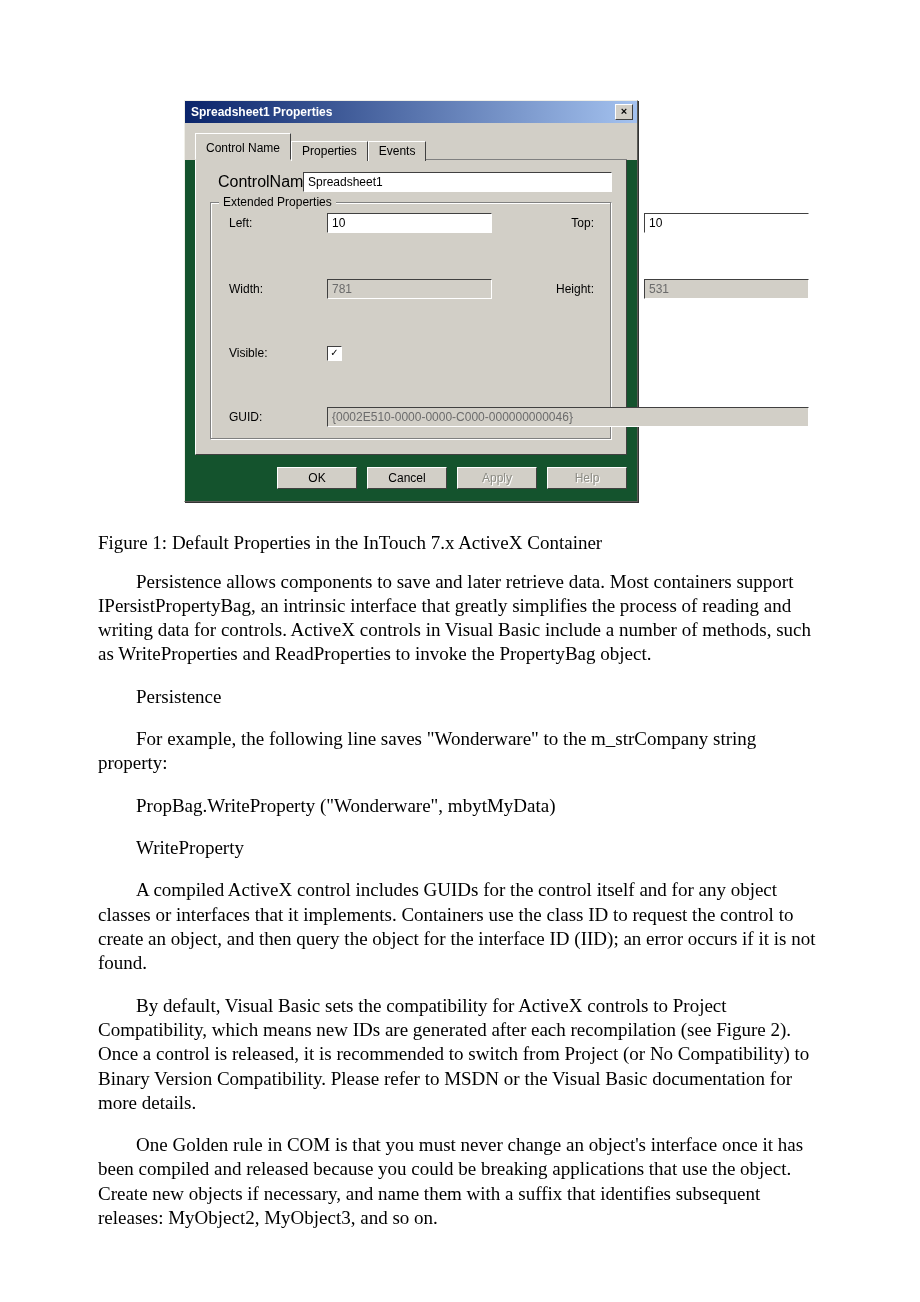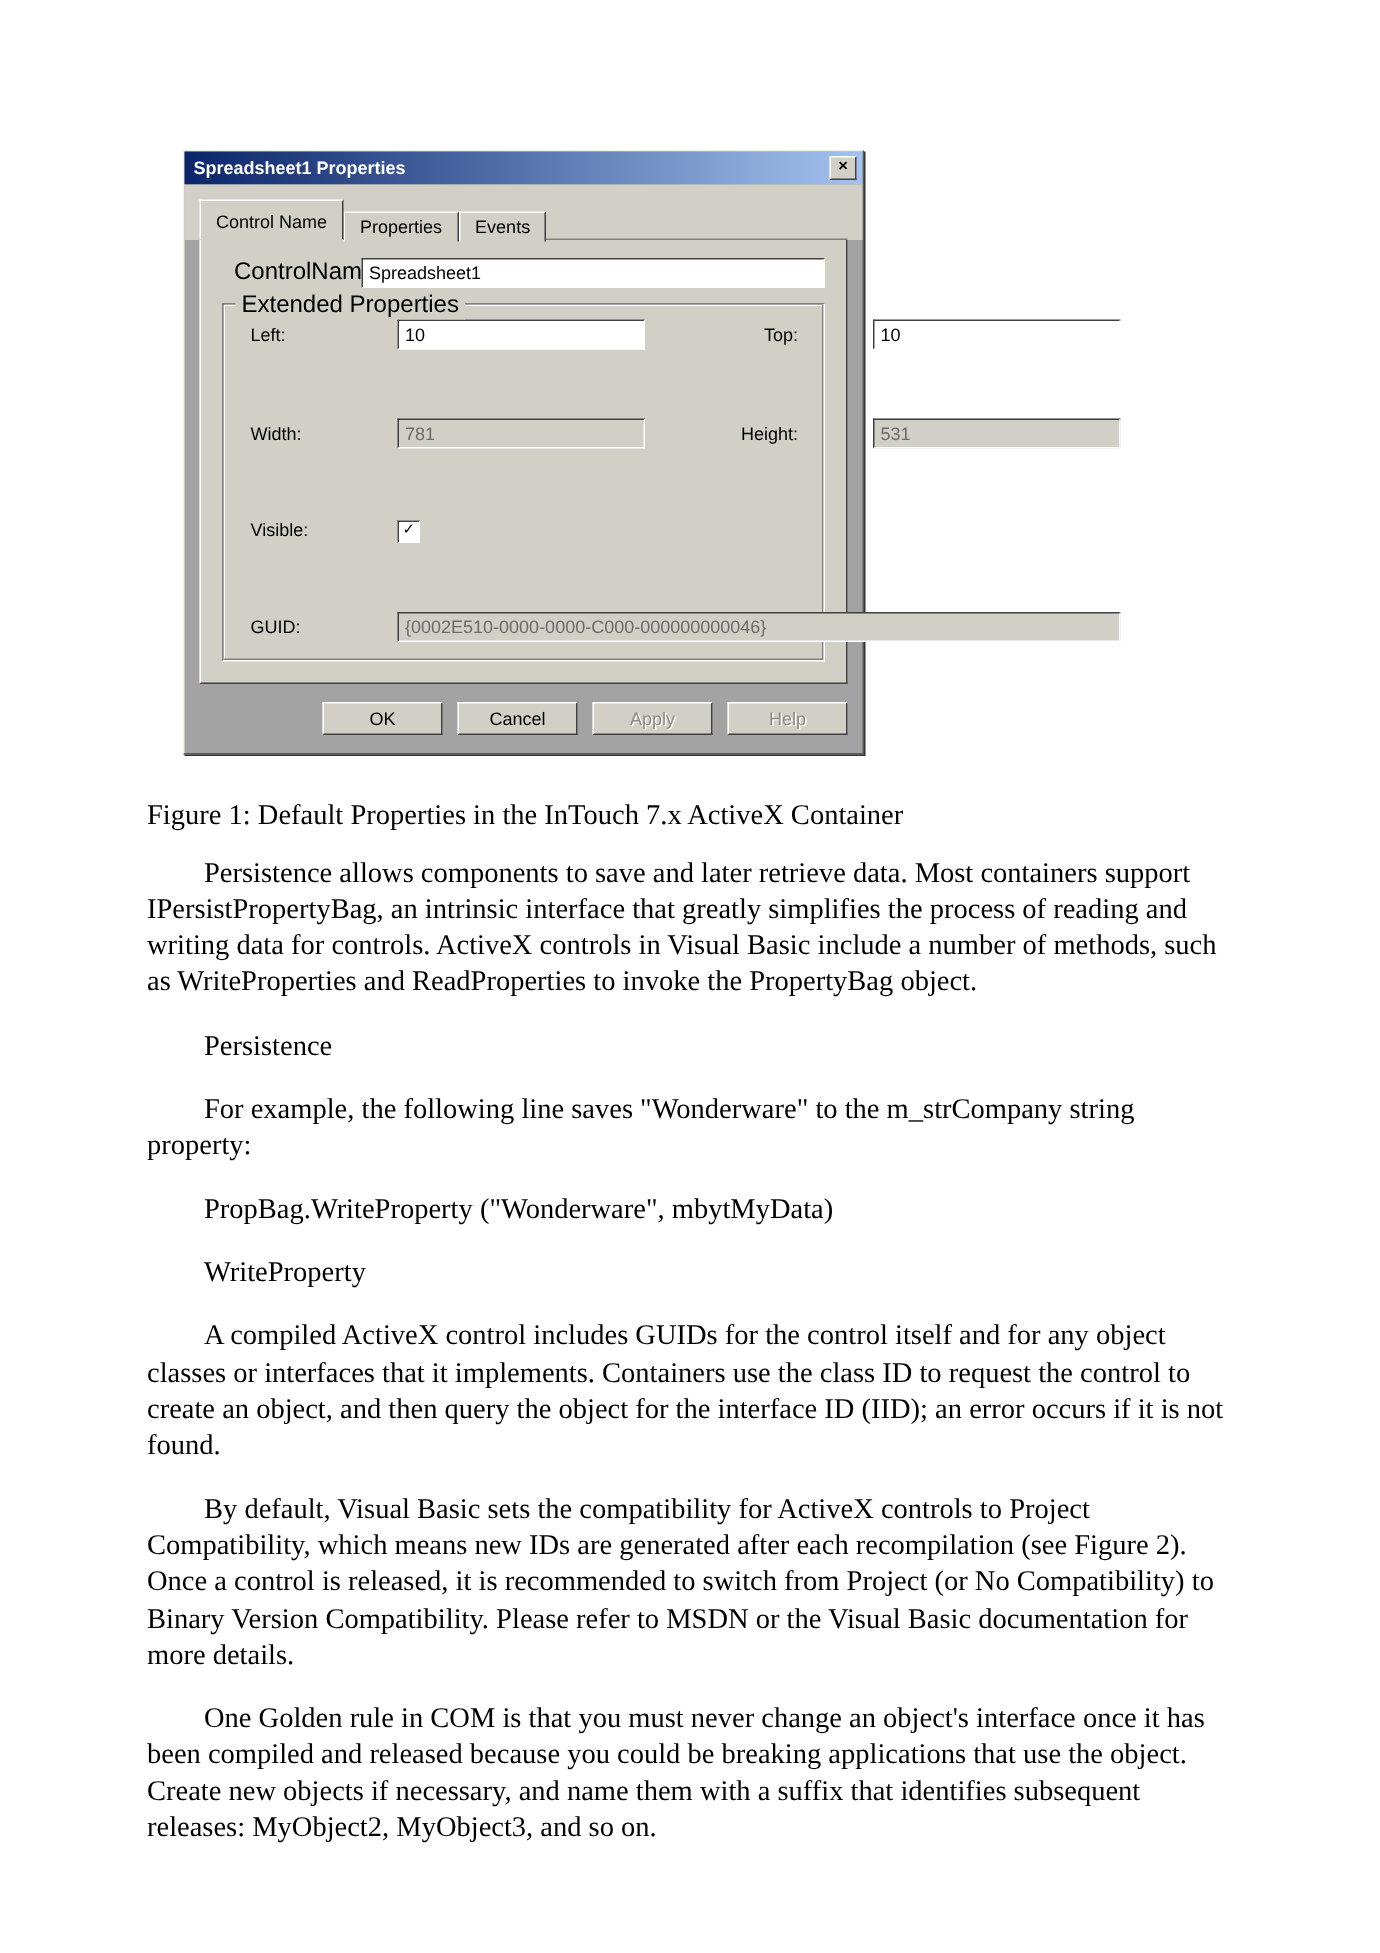--- a/index.html
+++ b/index.html
@@ -9,22 +9,22 @@
     font-family: "Times New Roman", Times, serif;
     font-size: 19px;
     color: #000000;
     width: 920px;
   }
   .page {
     padding: 100px 98px 60px 98px;
   }
   .dialog {
     width: 452px;
-    margin: 0 auto 30px 24px;
-    background: #a3a3a3;
+    margin: 0 auto 30px 86px;
+    background: #14532d;
     border-top: 1px solid #f0efe8;
     border-left: 1px solid #f0efe8;
     border-right: 1px solid #5a5a55;
     border-bottom: 1px solid #5a5a55;
     box-shadow: 1px 1px 0 #333;
     font-family: Tahoma, Arial, sans-serif;
     font-size: 12px;
     color: #000000;
   }
   .titlebar {
@@ -126,21 +126,21 @@
     padding: 10px 12px 12px 12px;
     margin-top: 6px;
     position: relative;
   }
   .legend {
     position: absolute;
     top: -8px;
     left: 8px;
     background: #d2cfc7;
     padding: 0 4px;
-    font-size: 16px;
+    font-size: 12px;
   }
   .grid2 {
     display: grid;
     grid-template-columns: 52px 1fr 60px 1fr;
     column-gap: 6px;
     row-gap: 12px;
     align-items: center;
     padding-left: 6px;
     gap: 46px;
   }

